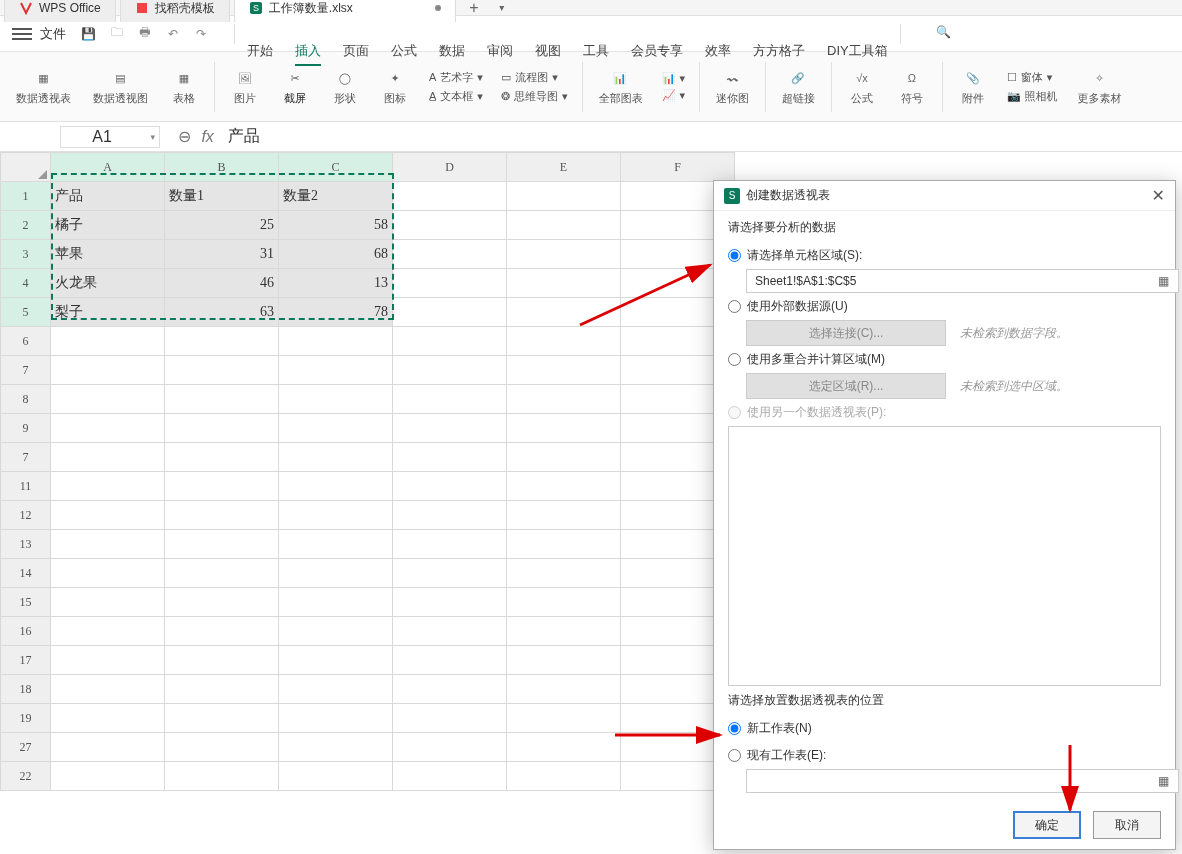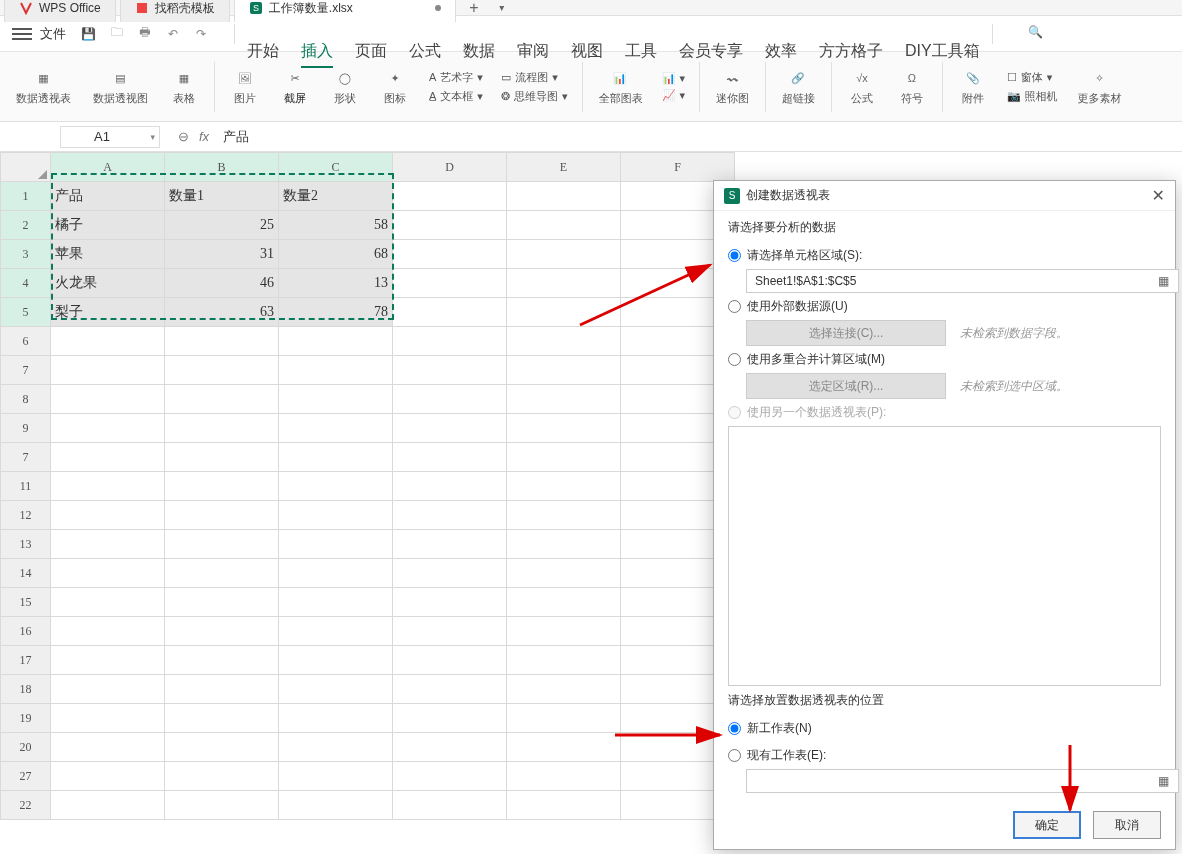--- a/index.html
+++ b/index.html
@@ -14,36 +14,36 @@
 .plusbtn { width:28px; height:28px; display:flex; align-items:center; justify-content:center; color:#666; cursor:pointer; font-size:16px; }
 
 
 .menubar { height:36px; display:flex; align-items:center; padding:0 12px; gap:4px; border-bottom:1px solid #e5e5e5; }
 .hamb { width:20px; height:20px; display:flex; flex-direction:column; justify-content:center; gap:3px; cursor:pointer; }
 .hamb span { height:2px; background:#555; }
 .filelabel { font-size:13px; margin:0 10px 0 4px; }
 .qicons { display:flex; gap:10px; color:#888; margin-right:12px; }
 .qicons .qi { width:18px; height:18px; cursor:pointer; display:flex; align-items:center; justify-content:center; }
 .sep { width:1px; height:20px; background:#ddd; margin:0 8px; }
-.menutabs { display:flex; gap:22px; font-size:16px; color:#444;margin-top:37px; }
+.menutabs { display:flex; gap:22px; font-size:13px; color:#444;margin-top:37px; }
 .menutabs .mt { cursor:pointer; padding:4px 0; }
 .menutabs .mt.active { color:#0a7a5a; border-bottom:2px solid #0a7a5a;font-family:Liberation Serif, serif; }
 .srch { margin-left:24px; width:18px; height:18px; color:#888; }
 
 
 .ribbon { height:70px; border-bottom:1px solid #e0e0e0; display:flex; align-items:center; padding:0 6px; gap:2px; background:#fafafa; }
 .rgroup { display:flex; flex-direction:column; align-items:center; justify-content:center; padding:0 10px; height:60px; cursor:pointer; font-size:11px; color:#555; gap:2px; min-width:48px; }
 .rgroup .ri { width:22px; height:22px; display:flex; align-items:center; justify-content:center; color:#666; }
 .rgroup.bold { color:#222; }
 .rsep { width:1px; height:50px; background:#e0e0e0; margin:0 4px; }
 .rsmall { display:flex; flex-direction:column; gap:4px; padding:0 8px; font-size:11px; color:#555; }
 .rsmall div { display:flex; align-items:center; gap:4px; cursor:pointer; }
 
 
-.fbar { height:30px; display:flex; align-items:center; border-bottom:1px solid #e0e0e0; font-size:13px; }
+.fbar { height:30px; display:flex; align-items:center; border-bottom:1px solid #e0e0e0; font-size:16px; }
 .namebox { width:100px; height:22px; border:1px solid #ddd; margin-left:60px; display:flex; align-items:center; justify-content:center; background:#fff; position:relative; padding-right:16px; }
 .namebox:after { content:"▾"; position:absolute; right:4px; font-size:9px; color:#888; }
 .fxarea { display:flex; align-items:center; margin-left:18px; gap:10px; color:#777; }
 .fxval { color:#333; margin-left:4px; }
 
 
 .gridwrap { position:relative; height:720px; overflow:hidden; }
 table.sheet { border-collapse:collapse; table-layout:fixed; }
 .sheet td, .sheet th { border:1px solid #d9d9d9; height:29px; padding:0 4px; font-size:14px; font-family:SimSun,serif; background:#fff; }
 .sheet th { background:#efefef; font-weight:normal; text-align:center; color:#555; font-size:12px; font-family:"Microsoft YaHei"; }
@@ -423,29 +423,20 @@
   <tr>
           <th class="rowh">19</th>
           <td></td>
           <td></td>
           <td></td>
           <td></td>
           <td></td>
           <td></td>
         </tr>
   <tr>
-          <th class="rowh">20</th>
-          <td></td>
-          <td></td>
-          <td></td>
-          <td></td>
-          <td></td>
-          <td></td>
-        </tr>
-  <tr>
           <th class="rowh">27</th>
           <td></td>
           <td></td>
           <td></td>
           <td></td>
           <td></td>
           <td></td>
         </tr>
   <tr>
           <th class="rowh">22</th>

